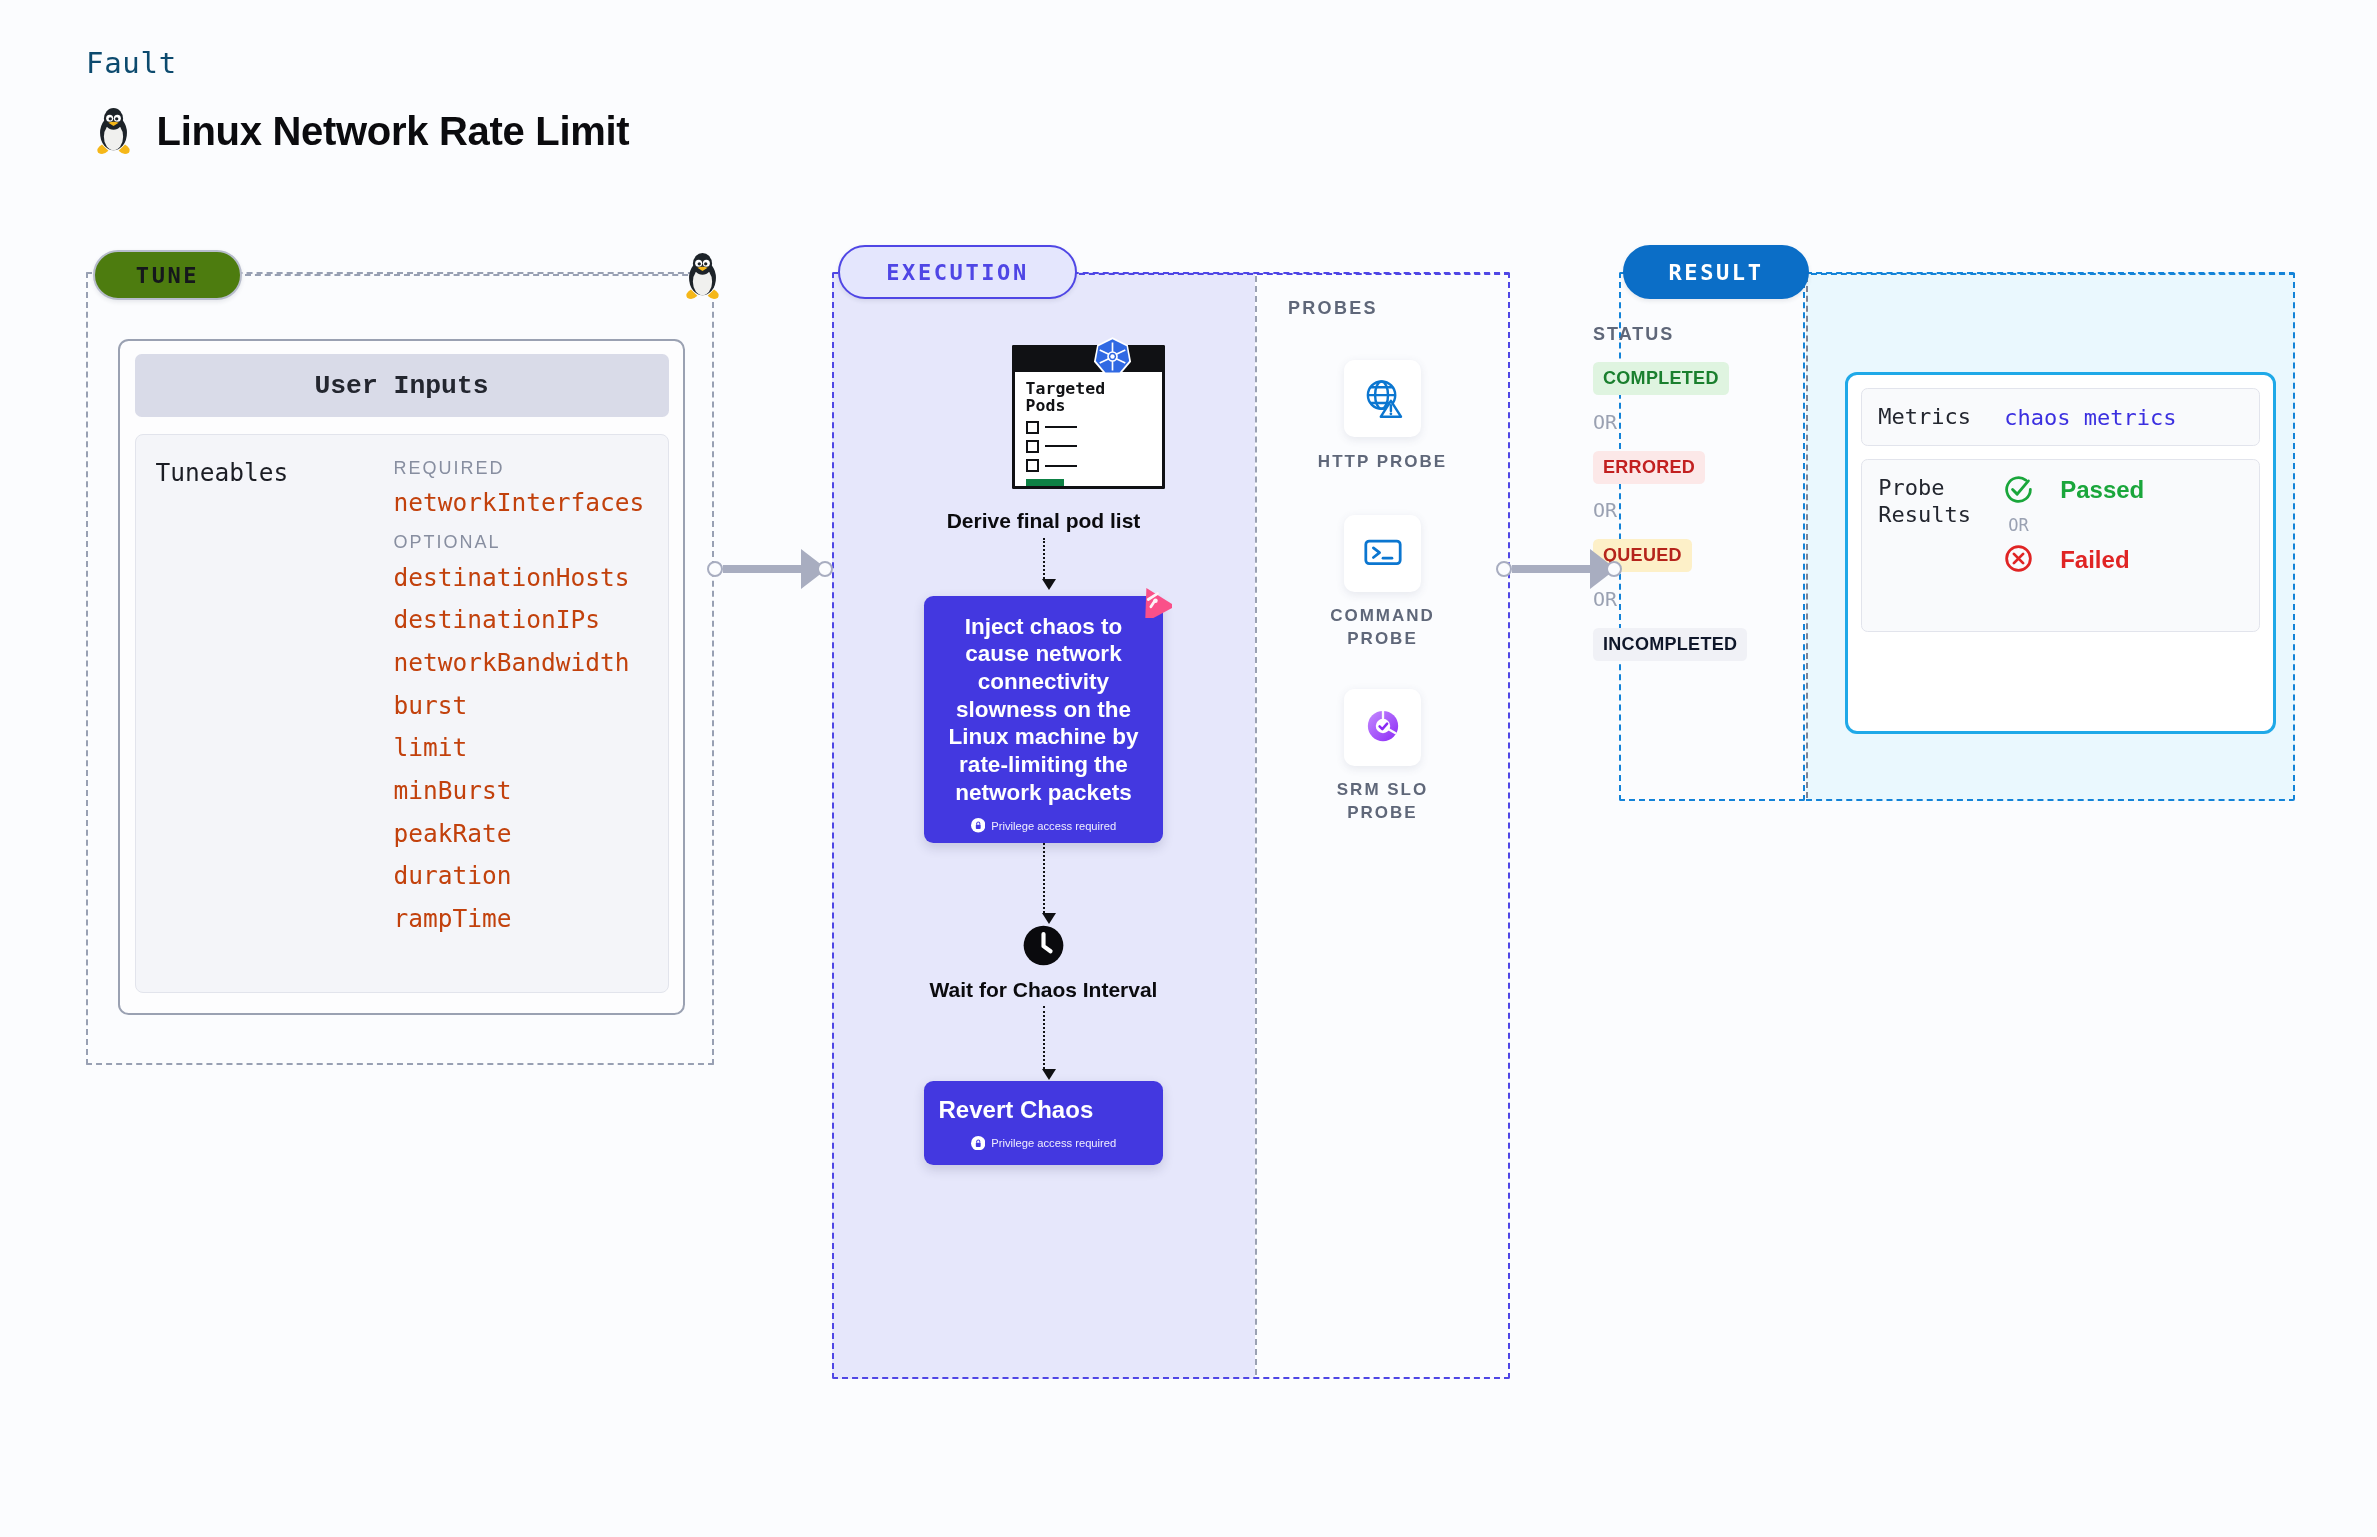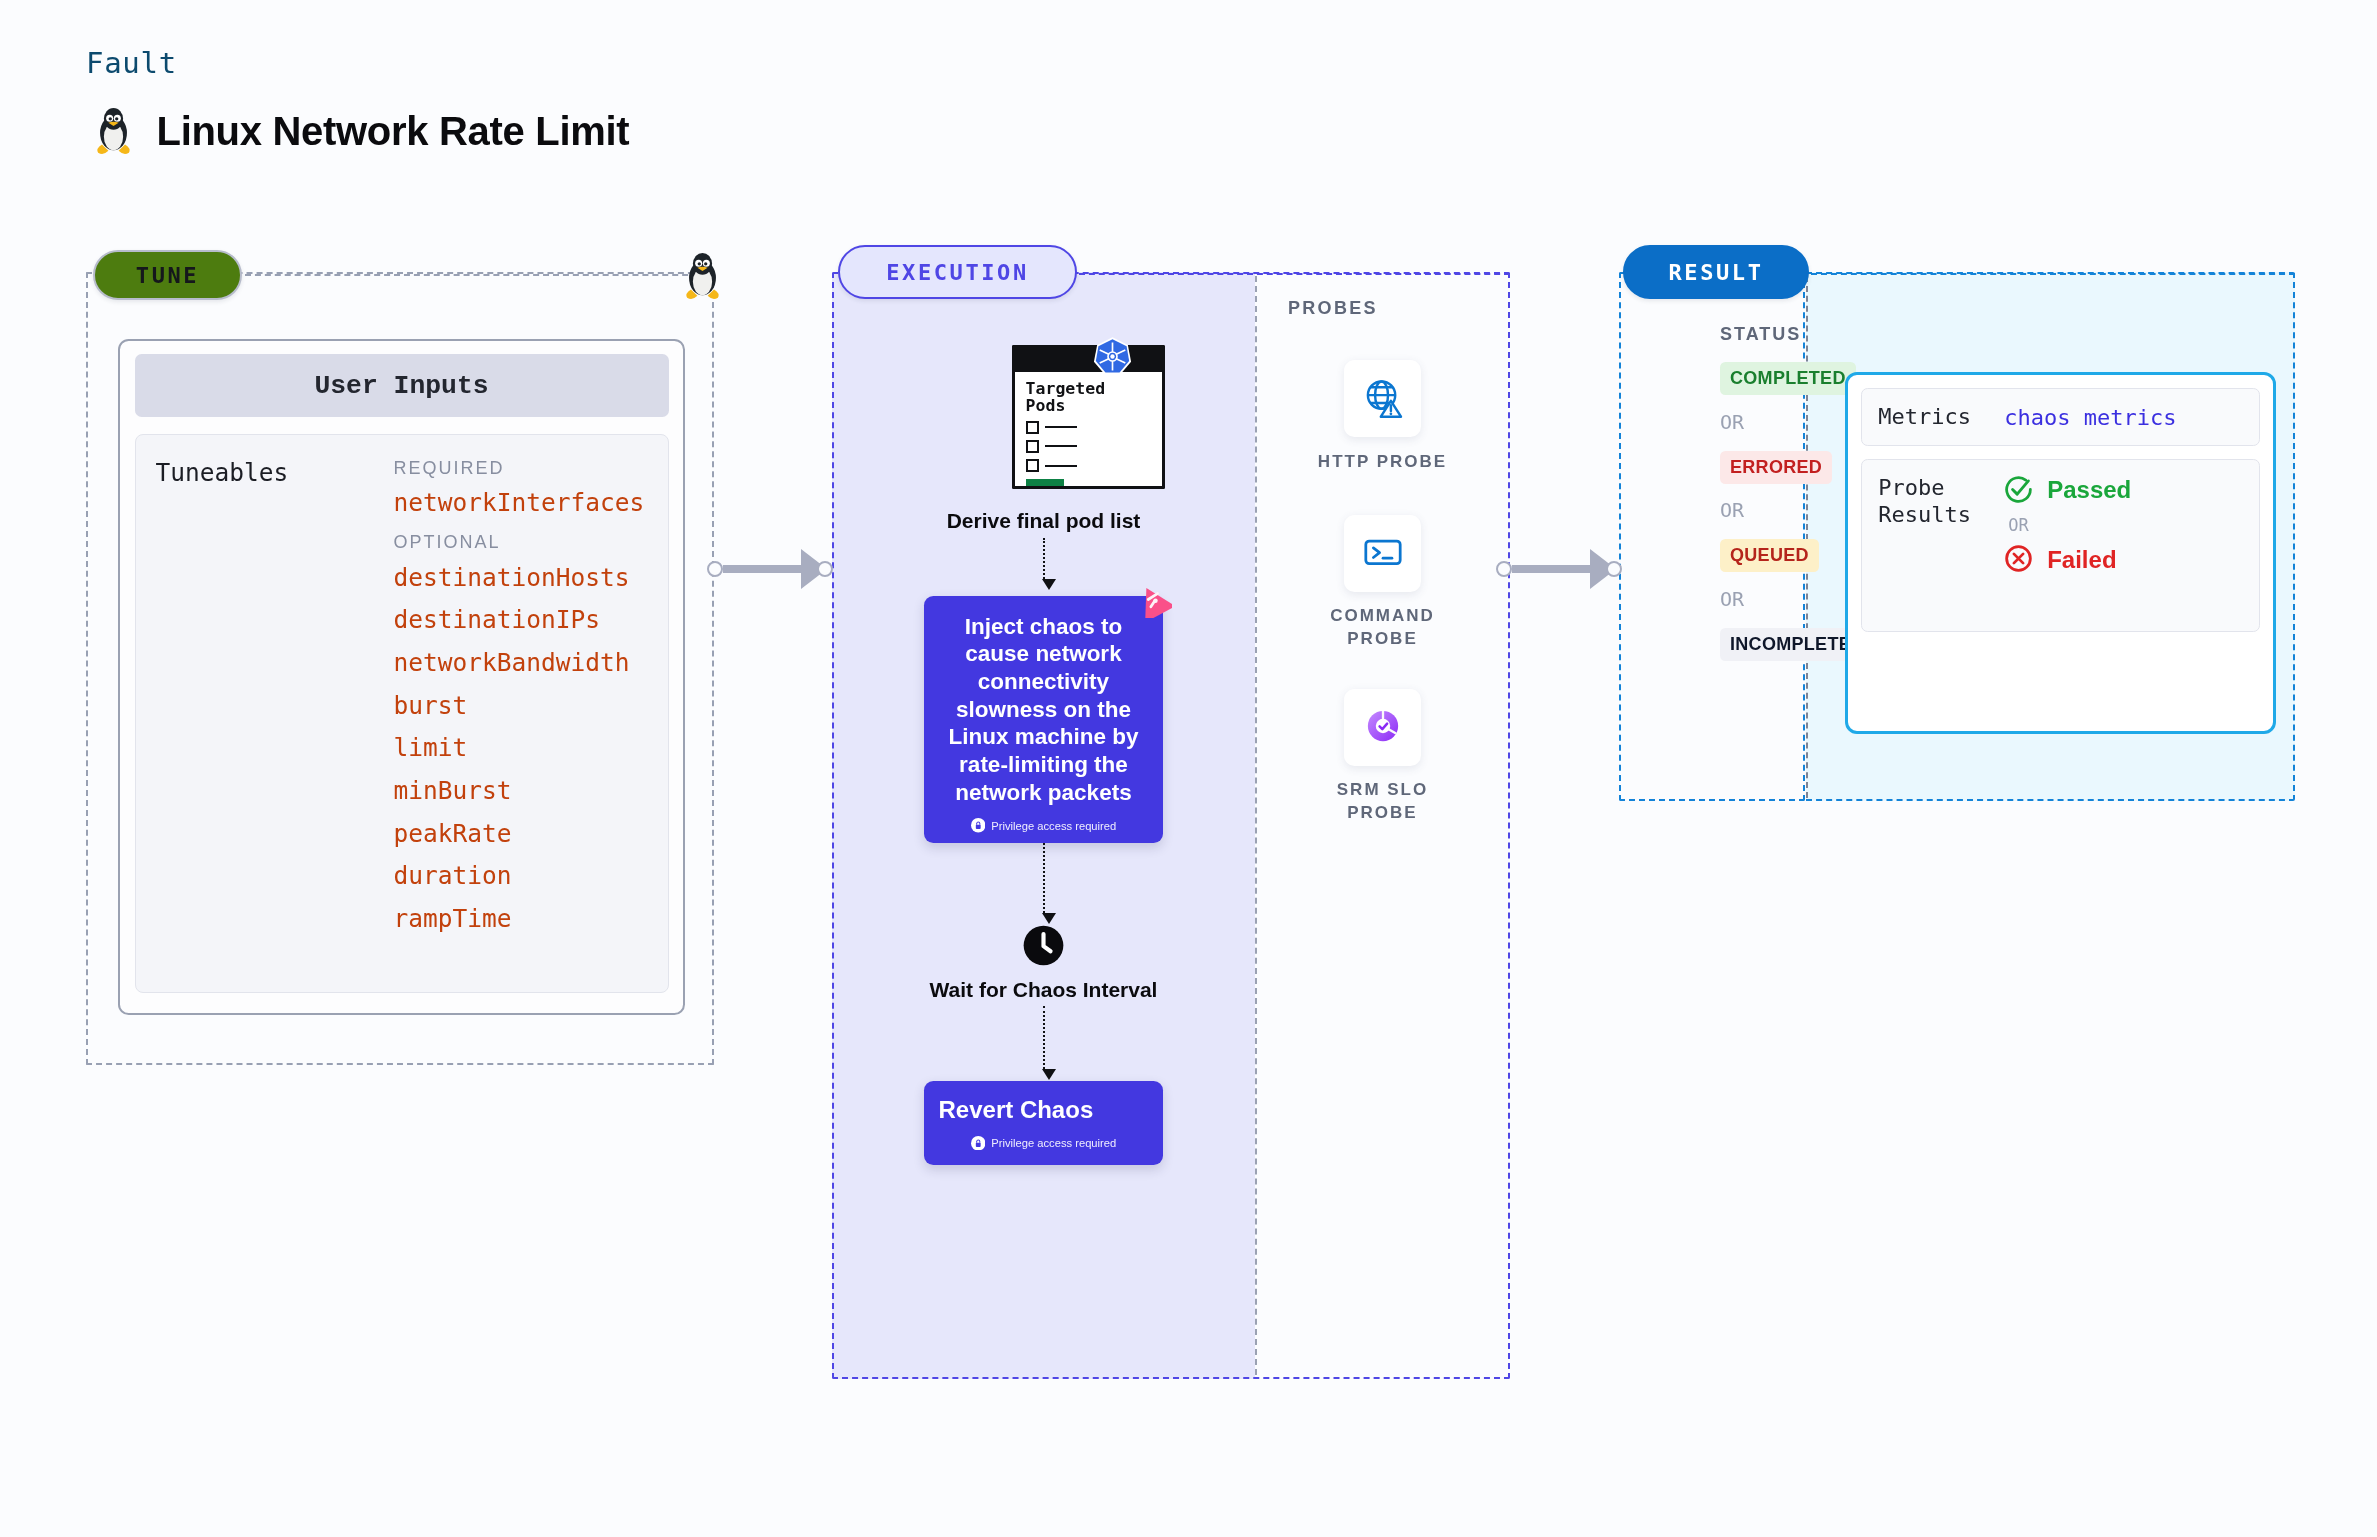--- a/index.html
+++ b/index.html
@@ -201,21 +201,21 @@
     width: 77px; height: 77px; background: #fff; border-radius: 10.6px;
     box-shadow: 0 2.6px 8px rgba(60,70,110,.10);
     display: flex; align-items: center; justify-content: center;
   }
   .probe-name {
     margin-top: 13.2px; font-size: 17px; letter-spacing: 2px; color: #5f6779;
     font-weight: 700; text-align: center; line-height: 1.35; white-space: pre-line;
   }
 
   
-  #result-col { position: absolute; left: 1692px; top: 272px; width: 186px; padding: 52px 0 0 28px; }
+  #result-col { position: absolute; left: 1565px; top: 272px; width: 186px; padding: 52px 0 0 28px; }
   #status-label { font-size: 18px; letter-spacing: 2px; color: #5f6779; font-weight: 700; }
   .status-chip {
     display: inline-block; border-radius: 5.3px; padding: 6px 10px;
     font-size: 18px; font-weight: 700; letter-spacing: 0.3px; margin-top: 17px;
   }
   .or-text { font-size: 20px; color: #9aa1b2; margin-top: 14.5px; font-family: "DejaVu Sans Mono", monospace; }
 
   
   #output-card {
     position: absolute; left: 1845px; top: 372px; width: 431px; height: 362px;
@@ -229,21 +229,21 @@
   }
   .out-box { border: 1.3px solid #e2e4ec; border-radius: 6.6px; background: #f9fafc; padding: 14.5px 16px; }
   #metrics-box { display: flex; align-items: center; margin-bottom: 13.2px; }
   #metrics-label, #probe-res-label {
     font-family: "DejaVu Sans Mono", monospace; font-size: 22px; color: #23262f;
     width: 126px; flex: 0 0 126px; line-height: 1.22;
   }
   #metrics-value { font-family: "DejaVu Sans Mono", monospace; font-size: 22px; color: #3b2fe0; }
   #probe-box { display: flex; height: 173px; }
   #probe-res-col { flex: 1; }
-  .res-row { display: flex; align-items: center; gap: 14px; }
+  .res-row { display: flex; align-items: center; gap: 27px; }
   .res-pass { font-size: 24px; font-weight: 700; color: #1aa63b; }
   .res-fail { font-size: 24px; font-weight: 700; color: #e02424; }
   .res-or { font-family: "DejaVu Sans Mono", monospace; font-size: 17px; color: #9aa1b2; margin: 9.3px 0 9.3px 4px; }
 
   
   .conn { position: absolute; display: flex; align-items: center; z-index: 8; }
   .conn .dot {
     width: 16px; height: 16px; border-radius: 50%;
     background: #fbfcfe; border: 2.6px solid #a8adc0;
   }

